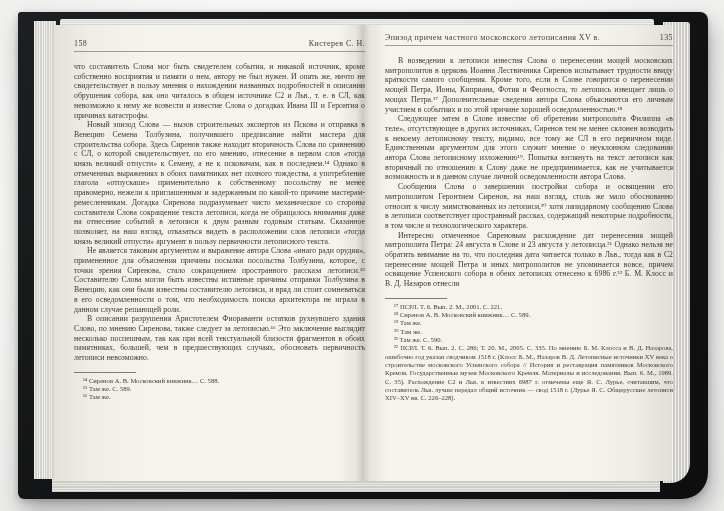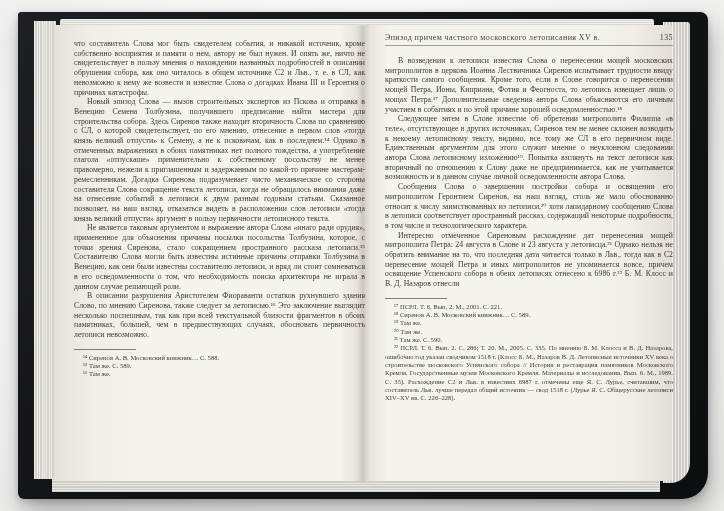--- a/index.html
+++ b/index.html
@@ -54,20 +54,24 @@
     <div class="edge edge-left"></div>
     <div class="edge edge-right"></div>
     <div class="edge edge-bottom"></div>
 
     <div class="spread">
       <div class="page-shade-l"></div>
       <div class="page-shade-r"></div>
       <div class="gutter"></div>
 
       <div class="page-text left">
+        <div class="running-head">
+          <span class="num">158</span>
+          <span>Кистерев С. Н.</span>
+        </div>
         <div class="body-text">
           <p class="cont">что составитель Слова мог быть свидетелем события, и никакой источник, кроме собственно восприятия и памяти о нем, автору не был нужен. И опять же, ничто не свидетельствует в пользу мнения о нахождении названных подробностей в описании обрушения собора, как оно читалось в общем источнике С2 и Льв., т. е. в СЛ, как невозможно к нему же возвести и известие Слова о догадках Ивана III и Геронтия о причинах катастрофы.</p>
           <p>Новый эпизод Слова — вызов строительных экспертов из Пскова и отправка в Венецию Семена Толбузина, получившего предписание найти мастера для строительства собора. Здесь Сиренов также находит вторичность Слова по сравнению с СЛ, о которой свидетельствует, по его мнению, отнесение в первом слов «тогда князь великий отпусти» к Семену, а не к псковичам, как в последнем.¹⁴ Однако в отмеченных выражениях в обоих памятниках нет полного тождества, а употребление глагола «отпускаше» применительно к собственному посольству не менее правомерно, нежели к приглашенным и задержанным по какой-то причине мастерам-ремесленникам. Догадка Сиренова подразумевает чисто механическое со стороны составителя Слова сокращение текста летописи, когда не обращалось внимания даже на отнесение событий в летописи к двум разным годовым статьям. Сказанное позволяет, на наш взгляд, отказаться видеть в расположении слов летописи «тогда князь великий отпусти» аргумент в пользу первичности летописного текста.</p>
           <p>Не является таковым аргументом и выражение автора Слова «инаго ради орудия», примененное для объяснения причины посылки посольства Толбузина, которое, с точки зрения Сиренова, стало сокращением пространного рассказа летописи.¹⁵ Составителю Слова могли быть известны истинные причины отправки Толбузина в Венецию, как они были известны составителю летописи, и вряд ли стоит сомневаться в его осведомленности о том, что необходимость поиска архитектора не играла в данном случае решающей роли.</p>
           <p>В описании разрушения Аристотелем Фиораванти остатков рухнувшего здания Слово, по мнению Сиренова, также следует за летописью.¹⁶ Это заключение выглядит несколько поспешным, так как при всей текстуальной близости фрагментов в обоих памятниках, большей, чем в предшествующих случаях, обосновать первичность летописи невозможно.</p>
         </div>
         <div class="footnotes">
           <div class="fn-rule"></div>
           <p>¹⁴ Сиренов А. В. Московский книжник… С. 588.</p>
           <p>¹⁵ Там же. С. 589.</p>

